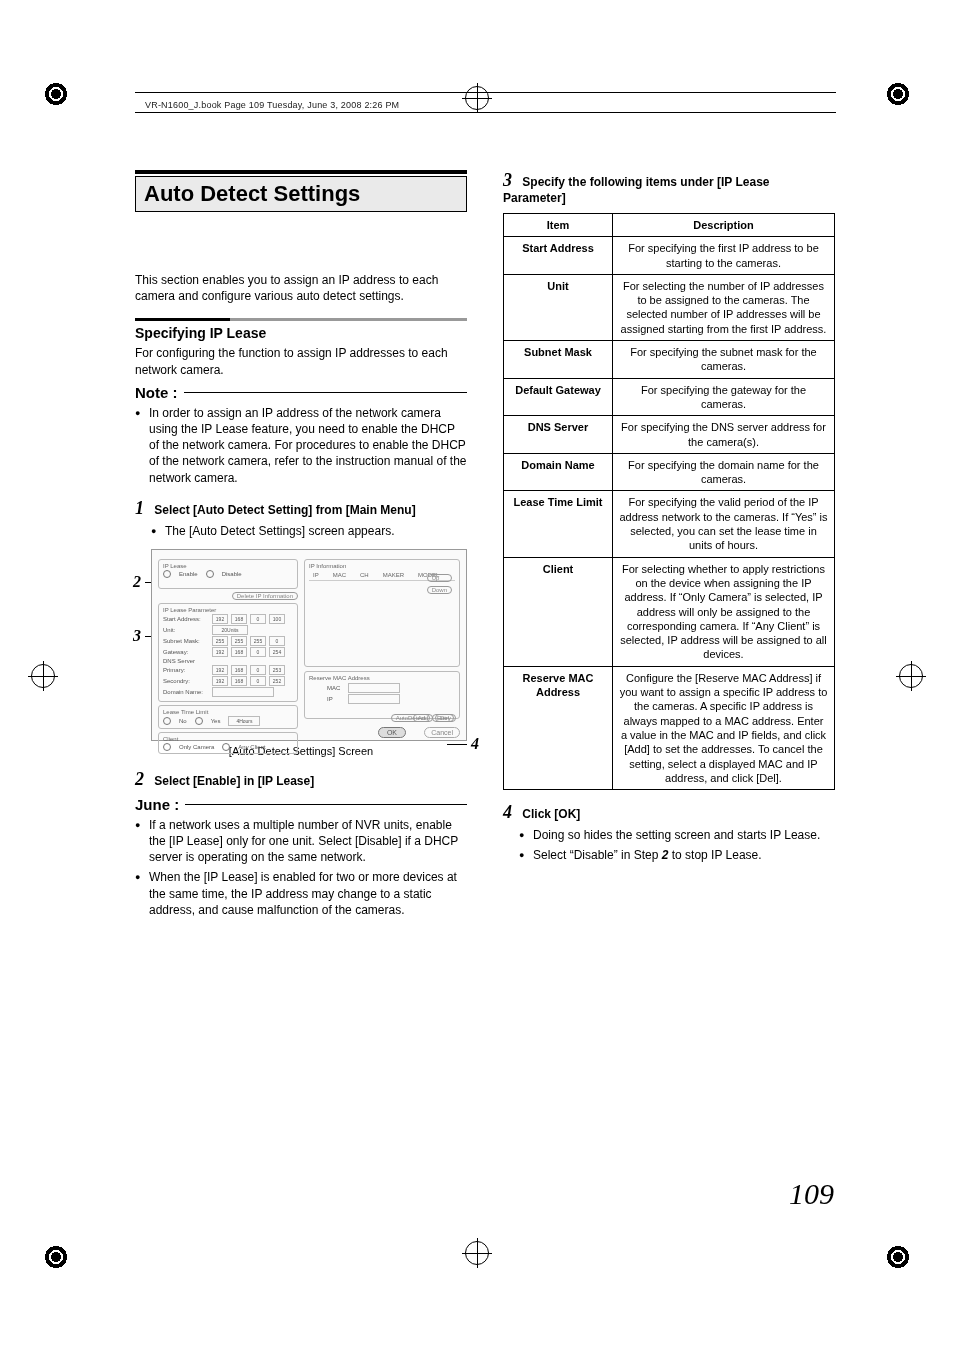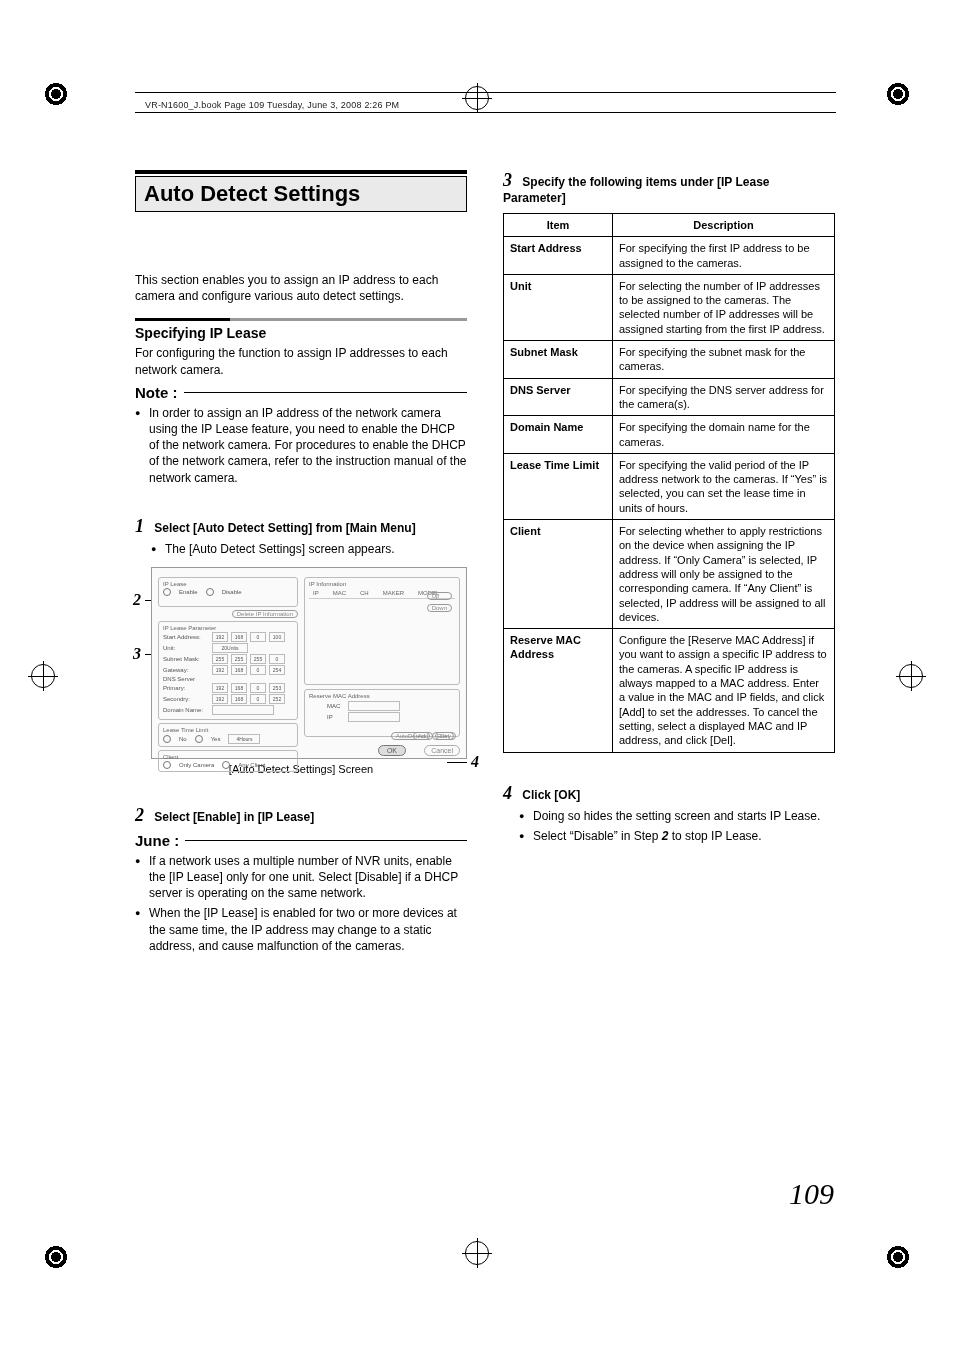--- a/index.html
+++ b/index.html
@@ -81,21 +81,21 @@
   p{margin:4px 0;line-height:1.35;}
   .note-label{font-weight:bold;font-size:15px;}
   .note-line{
     display:flex;align-items:center;gap:6px;margin-top:6px;
   }
   .note-line .dash{flex:1;height:1px;background:#000;}
   ul.bullets{margin:4px 0 4px 0;padding-left:14px;}
   ul.bullets li{margin-bottom:4px;line-height:1.35;list-style:none;position:relative;}
   ul.bullets li::before{content:'●';position:absolute;left:-14px;font-size:9px;top:2px;}
   .step{
-    margin-top:30px;
+    margin-top:12px;
   }
   .step-num{
     font-style:italic;font-weight:bold;font-size:18px;font-family:"Times New Roman",serif;
     display:inline-block;width:16px;
   }
   .step-title{font-weight:bold;font-size:12px;}
   .screenshot{
     border:1px solid #999;
     height:190px;
     margin:10px 0 4px 16px;
@@ -112,21 +112,21 @@
   table.desc{
     border-collapse:collapse;
     width:100%;
     margin-top:8px;
     font-size:11px;
   }
   table.desc th, table.desc td{
     border:1px solid #000;
     padding:4px 6px;
     vertical-align:top;
-    text-align:left;
+    text-align:center;
     line-height:1.3;
   }
   table.desc th{
     text-align:center;
     font-weight:bold;
     background:#fff;
   }
   table.desc td:first-child{font-weight:bold;width:96px;}
   .page-number{
     position:absolute;
@@ -370,29 +370,33 @@
       <table class="desc">
         <thead>
           <tr>
             <th>Item</th>
             <th>Description</th>
           </tr>
         </thead>
         <tbody id="table-body">
             <tr>
               <td>Start Address</td>
-              <td>For specifying the first IP address to be assigned to the cameras.</td>
+              <td>For specifying the first IP address to be starting to the cameras.</td>
             </tr>
             <tr>
               <td>Unit</td>
               <td>For selecting the number of IP addresses to be assigned to the cameras.  The selected number of IP addresses will be assigned starting from the first IP address.</td>
             </tr>
             <tr>
               <td>Subnet Mask</td>
               <td>For specifying the subnet mask for the cameras.</td>
+            </tr>
+            <tr>
+              <td>Default Gateway</td>
+              <td>For specifying the gateway for the cameras.</td>
             </tr>
             <tr>
               <td>DNS Server</td>
               <td>For specifying the DNS server address for the camera(s).</td>
             </tr>
             <tr>
               <td>Domain Name</td>
               <td>For specifying the domain name for the cameras.</td>
             </tr>
             <tr>

